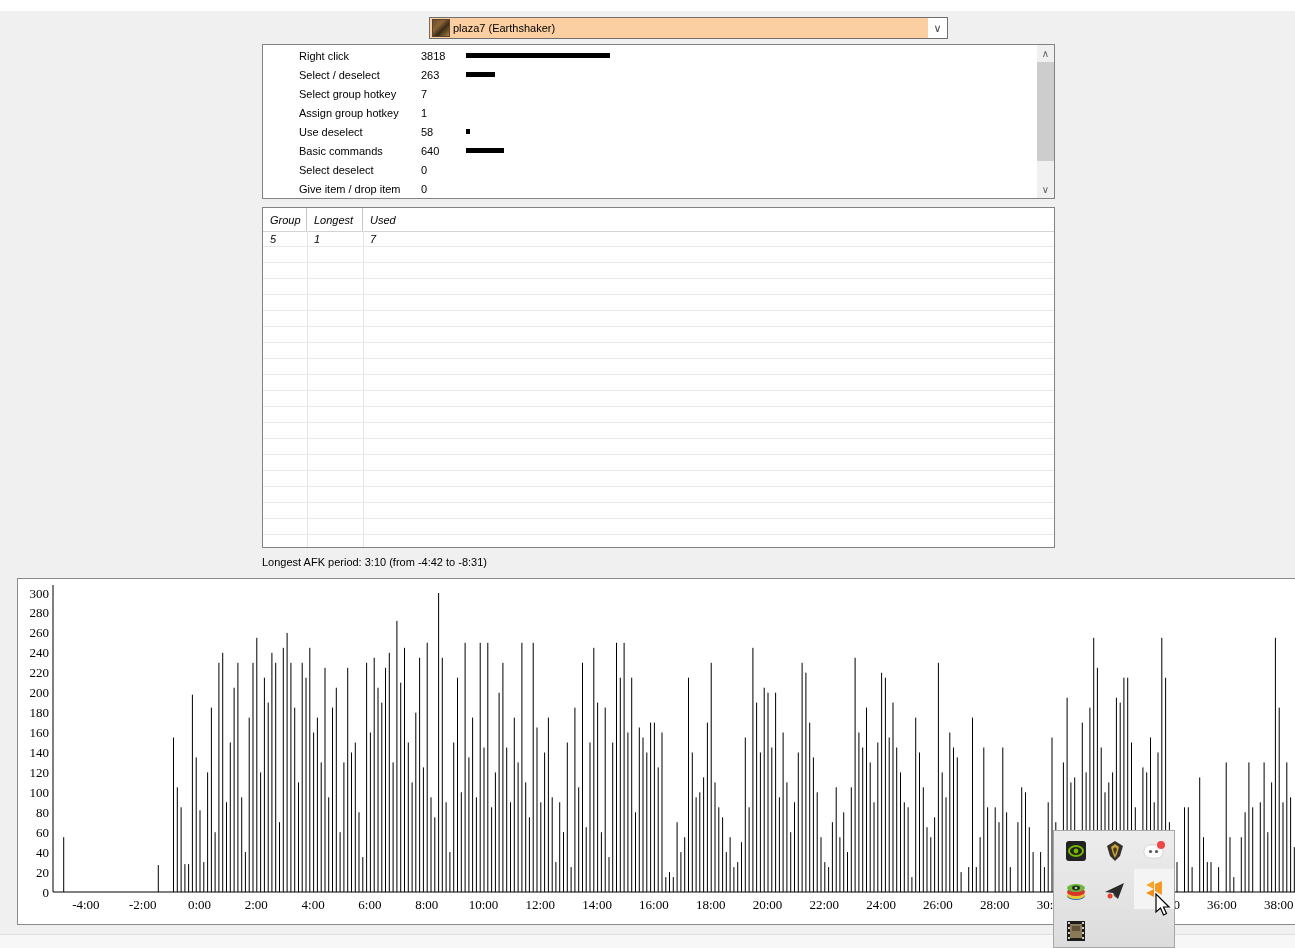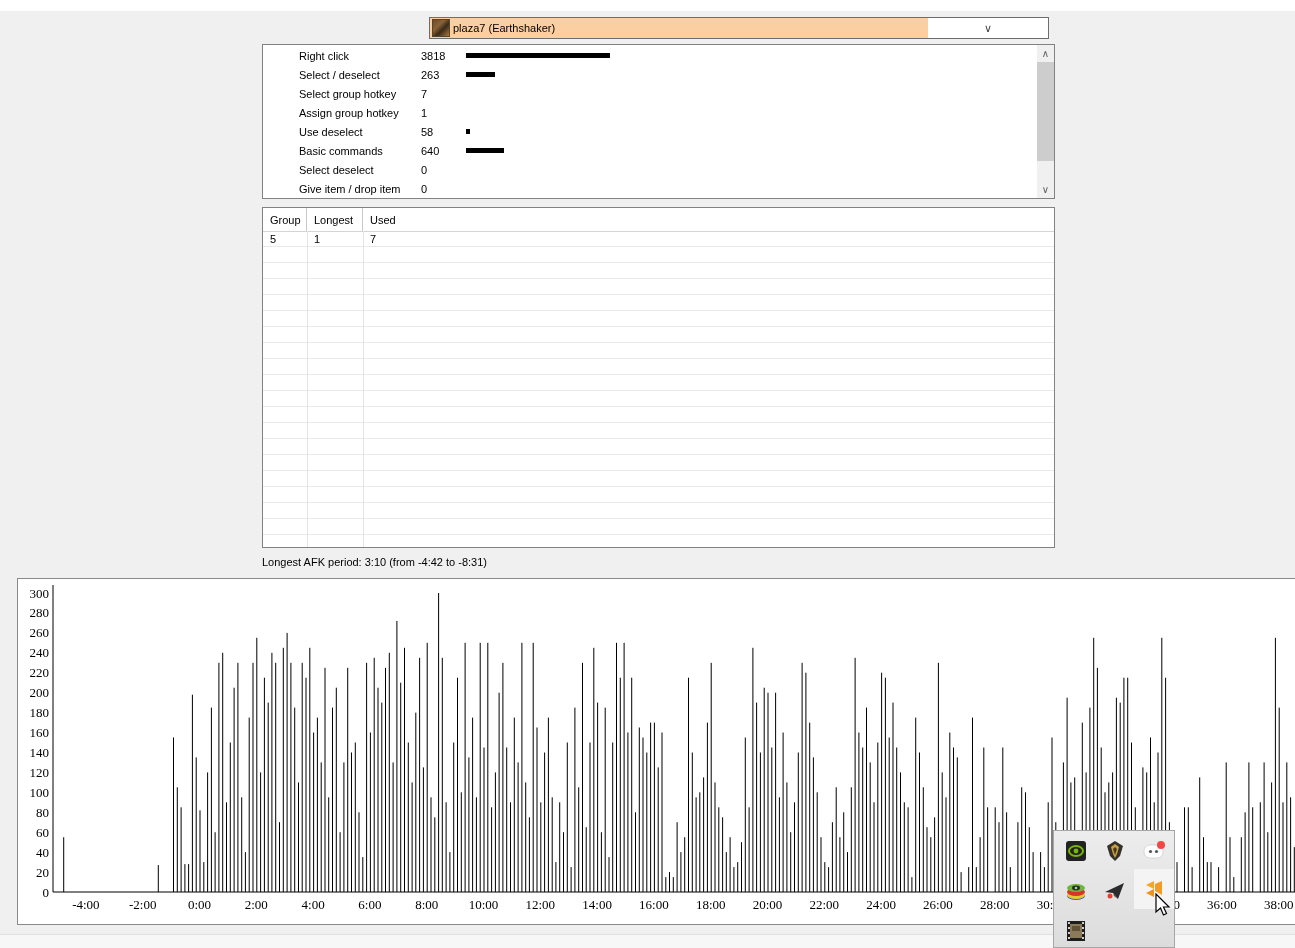--- a/index.html
+++ b/index.html
@@ -6,21 +6,21 @@
   body{
     width:1295px;height:948px;position:relative;overflow:hidden;
     background:#f0f0f0;
     font-family:"Liberation Sans",sans-serif;
     font-size:11px;color:#000;
   }
   .abs{position:absolute;}
   
   #top-strip{left:0;top:0;width:1295px;height:11px;background:#ffffff;}
   
-  #combo{left:429px;top:17px;width:620px;height:22px;background:#14b8a6;
+  #combo{left:429px;top:17px;width:519px;height:22px;background:#14b8a6;
     border:1px solid #6e6e6e;display:flex;align-items:stretch;box-sizing:border-box;}
   #combo-sel{flex:0 0 498px;display:flex;align-items:center;padding-left:2px;box-sizing:border-box;}
   #combo-hero{width:18px;height:18px;margin-right:3px;flex:0 0 18px;
     background:linear-gradient(135deg,#6b4a2c 0%,#8a6437 35%,#3a2a18 60%,#a57b44 100%);
     border:1px solid #5a4326;box-sizing:border-box;}
   #combo-btn{flex:1;display:flex;align-items:center;justify-content:center;color:#444;
     font-size:11px;background:#fff;}
   
   .panel{background:#fff;border:1px solid #828282;box-sizing:border-box;}
   #stats-panel{left:262px;top:44px;width:793px;height:155px;}
@@ -30,21 +30,21 @@
   .stat-value{position:absolute;left:158px;}
   .stat-bar{position:absolute;left:203px;height:5px;background:#000;top:7px;}
   
   #scrollbar{position:absolute;top:0;right:0;width:17px;bottom:0;background:#f0f0f0;}
   .scroll-arrow{position:absolute;left:0;width:17px;height:17px;display:flex;
     align-items:center;justify-content:center;color:#606060;font-size:10px;background:#f0f0f0;}
   #scroll-up{top:0;}
   #scroll-down{bottom:0;}
   #scroll-thumb{position:absolute;left:0;top:17px;width:17px;height:99px;background:#cdcdcd;}
   
-  #table-panel{left:262px;top:207px;width:793px;height:341px;}
+  #table-panel{left:262px;top:207px;width:793px;height:341px;font-style:italic;}
   #tbl-header{position:absolute;left:0;top:0;right:0;height:23px;background:#fff;
     border-bottom:1px solid #d4d4d4;display:flex;}
   .tbl-hcell{display:flex;align-items:center;padding-left:7px;box-sizing:border-box;
     border-right:1px solid #c8c8c8;}
   .tbl-hcell:last-child{border-right:none;}
   #tbl-body{position:absolute;left:0;top:23px;right:0;bottom:0;
     background-image:repeating-linear-gradient(to bottom,transparent 0 15px,#e9e9e9 15px 16px);}
   .tbl-vline{position:absolute;top:0;bottom:0;width:1px;background:#e4e4e4;}
   .tbl-row{height:16px;display:flex;}
   .tbl-cell{display:flex;align-items:center;padding-left:7px;box-sizing:border-box;}

